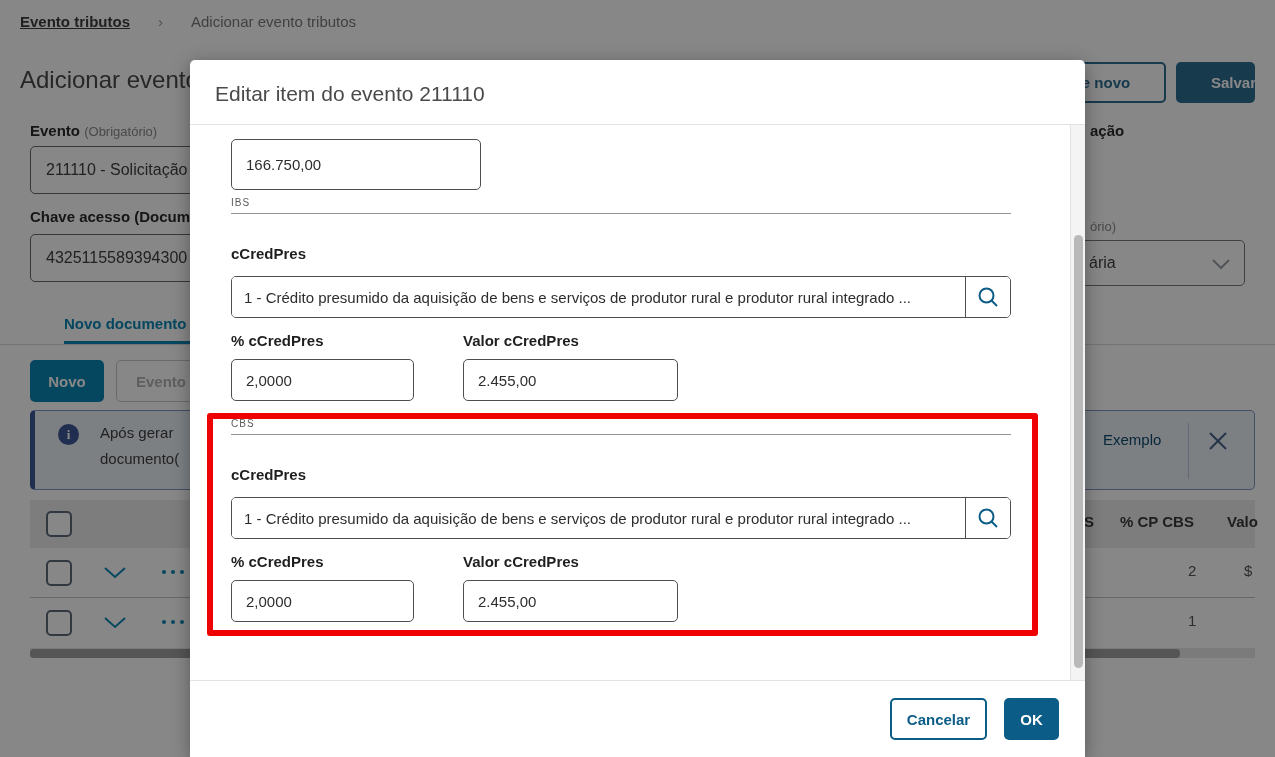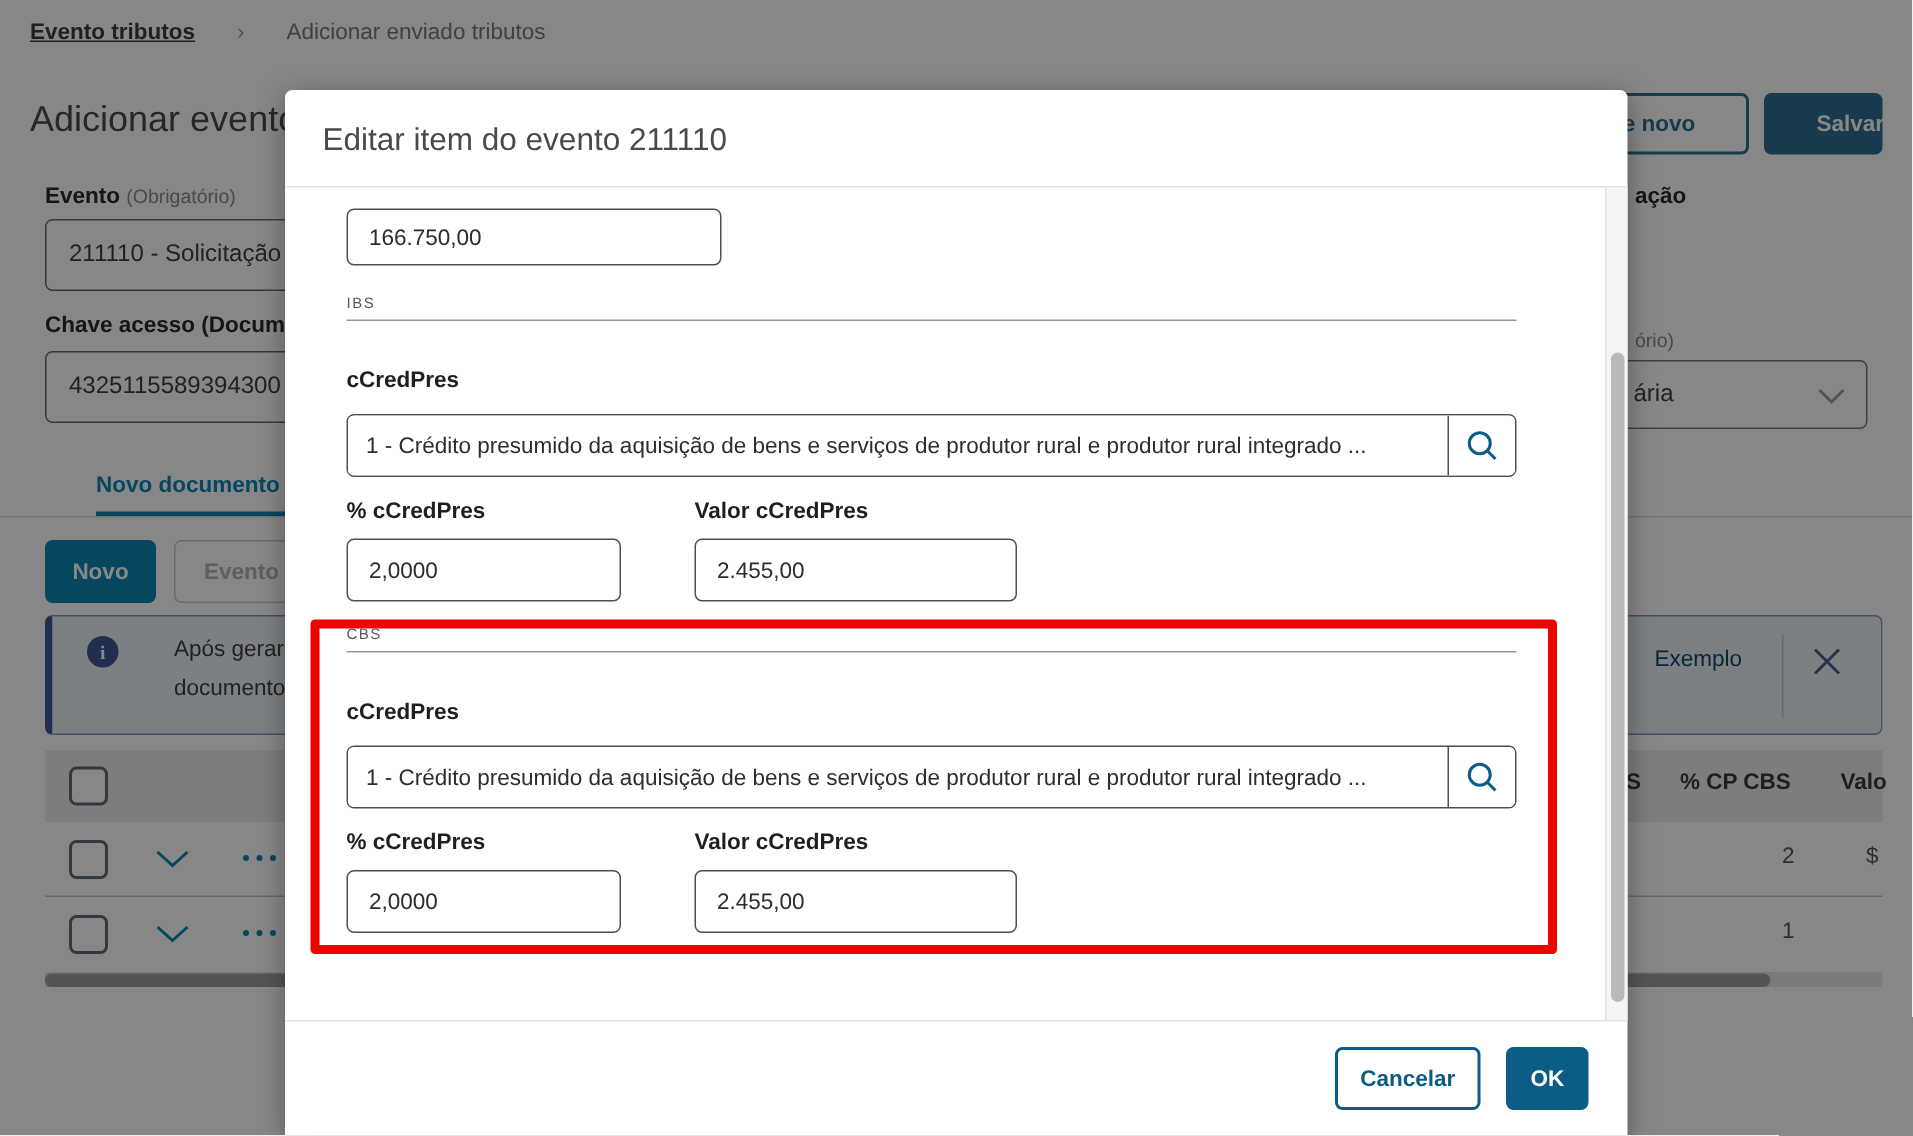--- a/index.html
+++ b/index.html
@@ -20,21 +20,21 @@
                font-size:16px; color:#3f3f3f; padding:0 15px; outline:none; }
   .tab-label { font-size:15px; font-weight:bold; color:#0d87b5; }
   .tab-underline { background:#0d87b5; }
   .hline { background:#d9d9d9; }
   .btn { display:flex; align-items:center; justify-content:center; border-radius:5px; font-size:15px; font-weight:bold; cursor:pointer; }
   .btn-primary { background:#0d87b5; color:#fff; }
   .btn-salvar { background:#2d6e92; color:#fff;padding-left:36px; }
   .btn-outline-navy { background:#fff; border:2px solid #2d6e92; color:#2d6e92; }
   .btn-disabled { background:#fff; border:1px solid #c9c9c9; color:#b3b3b3; }
   .banner { background:#edf1f8; border:1px solid #7d95c5; border-left:5px solid #3d5a96; border-radius:5px; }
-  .banner-text { font-size:15px; color:#3f3f3f; line-height:26px;margin-left:16px; }
+  .banner-text { font-size:15px; color:#3f3f3f; line-height:26px; }
   .info-badge { width:21px; height:21px; border-radius:50%; background:#3d5a96; color:#fff; font-size:13px; font-weight:bold;
                 display:flex; align-items:center; justify-content:center; font-family:"Liberation Serif",serif; }
   .link-blue { font-size:15px; color:#0c4a6e; }
   .thead-row { background:#ededed; }
   .th-label { font-size:15px; font-weight:bold; color:#3a3a3a; }
   .cell-val { font-size:15px; color:#555; }
   .cbox { width:26px; height:26px; border:2px solid #5f6b7a; border-radius:5px; background:#fff; }
   .row-line { background:#c2c2c2; }
   .dots { display:flex; gap:5px; }
   .dots span { width:4px; height:4px; border-radius:50%; background:#0d87b5; }
@@ -71,21 +71,21 @@
 </head>
 <body>
 
 <div class="screen">
 
   <div class="page">
 
     <div class="abs" style="left:20px; top:13px; display:flex; gap:28px; align-items:center;">
       <span class="crumb-root">Evento tributos</span>
       <span class="crumb-sep">›</span>
-      <span class="crumb-cur">Adicionar enviado tributos</span>
+      <span class="crumb-cur">Adicionar evento tributos</span>
     </div>
 
     <div class="abs page-title" style="left:20px; top:66px;">Adicionar evento</div>
 
     <div class="abs btn btn-outline-navy" style="left:1036px; top:62px; width:130px; height:41px;">
       <span>r e novo</span>
     </div>
     <div class="abs btn btn-salvar" style="left:1176px; top:62px; width:79px; height:41px;">
       <span>Salvar</span>
     </div>
@@ -176,21 +176,21 @@
       <div class="hthumb abs" style="left:0; top:0.5px; width:1150px; height:9px;"></div>
     </div>
   </div>
 
   <div class="overlay"></div>
 
   <div class="modal">
     <div class="abs modal-title" style="left:25px; top:22px;">Editar item do evento 211110</div>
     <div class="abs m-divider" style="left:0; top:64px; width:895px; height:1px;"></div>
 
-    <input class="abs m-input" style="left: 41px; top: 79px; width: 250px; height: 38px;" value="166.750,00">
+    <input class="abs m-input" style="left: 41px; top: 79px; width: 250px; height: 51px;" value="166.750,00">
 
     <div class="abs group-label" style="left:41px; top:137px;">IBS</div>
     <div class="abs rule" style="left:41px; top:153px; width:780px; height:1px;"></div>
 
     <div class="abs bold-label" style="left:41px; top:185px;">cCredPres</div>
     <div class="abs lookup" style="left:41px; top:216px; width:780px; height:42px;">
       <input value="1 - Crédito presumido da aquisição de bens e serviços de produtor rural e produtor rural integrado ..." style="">
       <div class="search-btn">
         <svg width="22" height="22" viewBox="0 0 22 22">
           <circle cx="9.5" cy="9.5" r="7" fill="none" stroke="#0b5c86" stroke-width="2"></circle>

